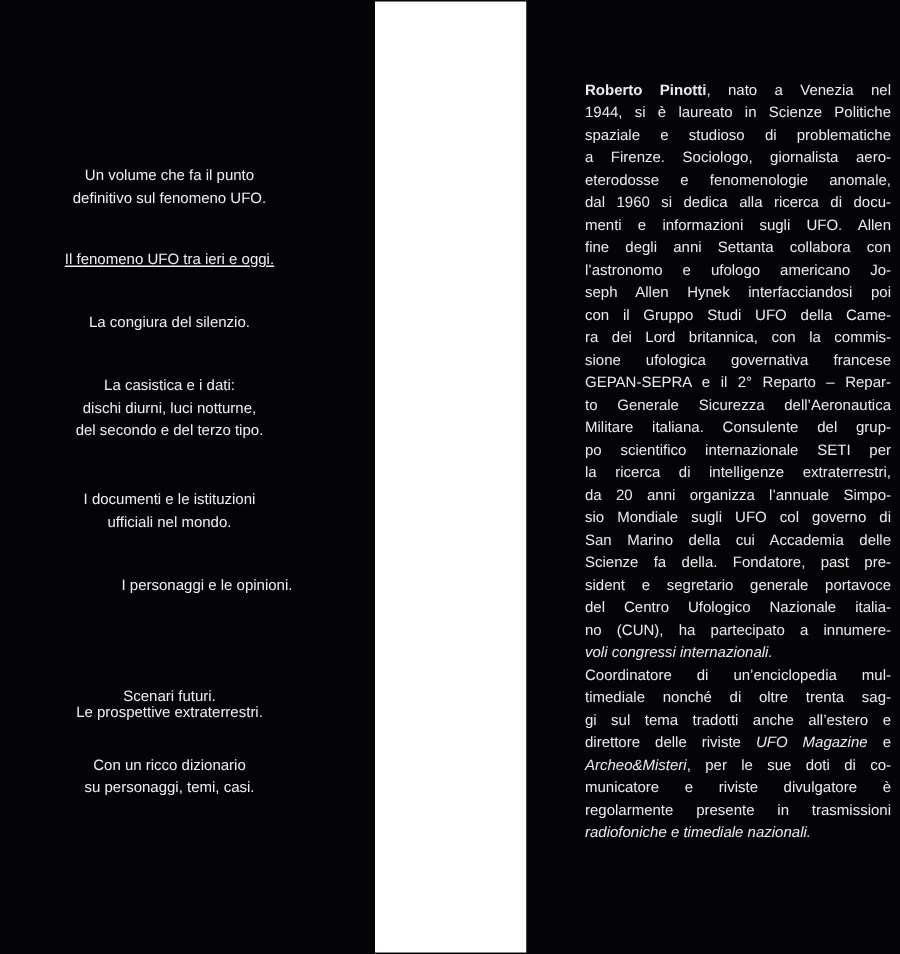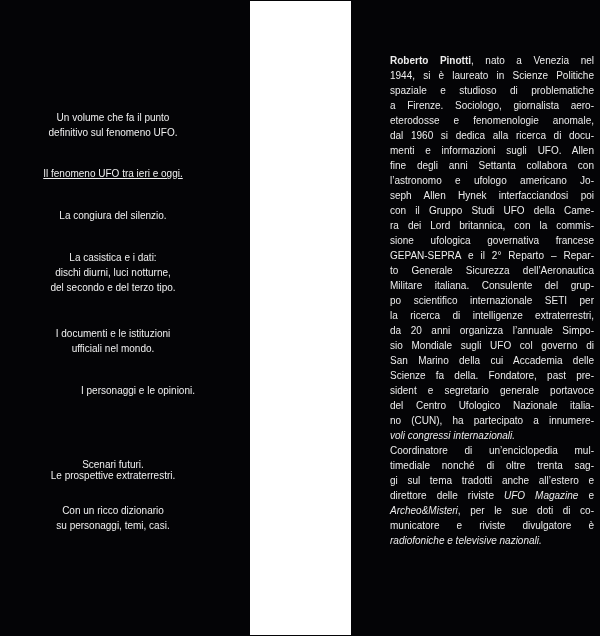--- a/index.html
+++ b/index.html
@@ -88,15 +88,16 @@
     </div>
   <div id="bio-p2a">
       <span class="line">Coordinatore di un’enciclopedia mul-</span>
       <span class="line">timediale nonché di oltre trenta sag-</span>
       <span class="line">gi sul tema tradotti anche all’estero e</span>
     </div>
   <span class="line"><span>direttore delle riviste </span><i>UFO Magazine</i><span> e</span></span>
   <span class="line"><i>Archeo&amp;Misteri</i><span>, per le sue doti di co-</span></span>
   <div id="bio-p2b">
       <span class="line">municatore e riviste divulgatore è</span>
-      <span class="line last">radiofoniche e televisive nazionali.</span>
+      <span class="line">regolarmente presente in trasmissioni</span>
+      <span class="line last">radiofoniche e timediale nazionali.</span>
     </div>
 </div>
 
 </body></html>

